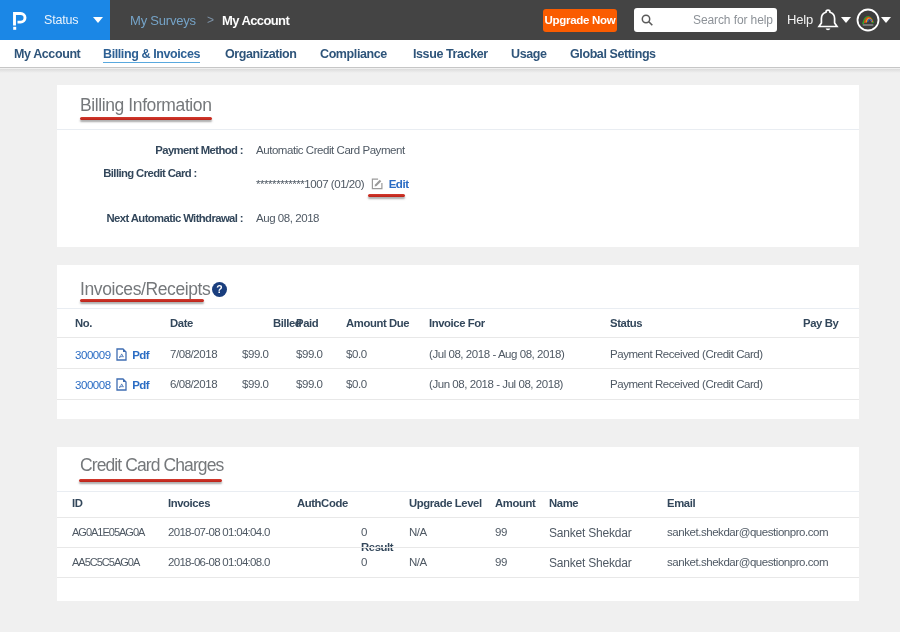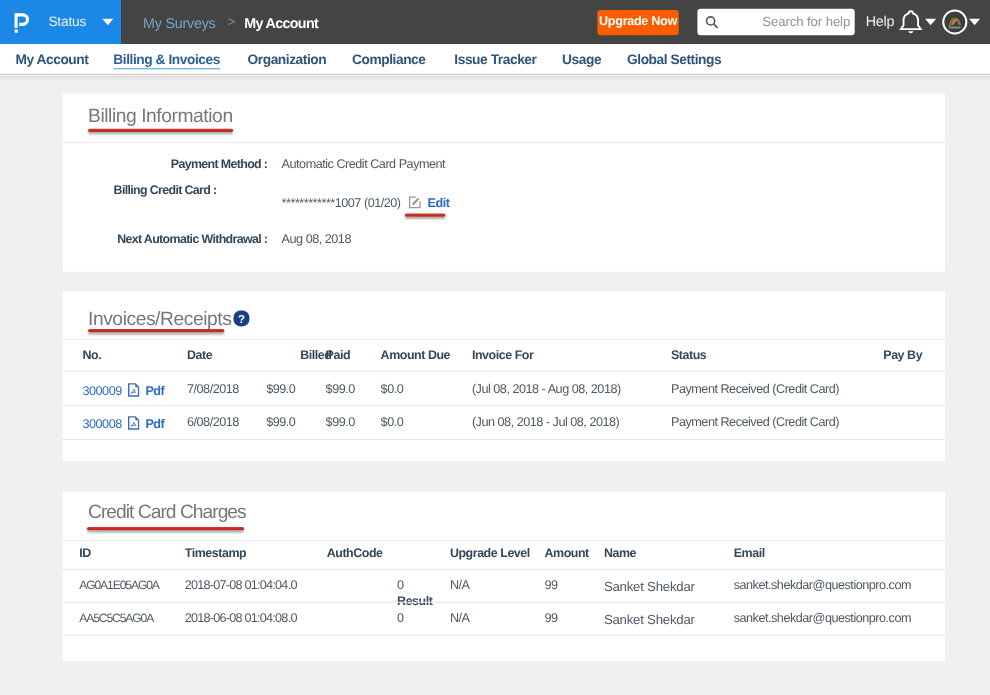--- a/index.html
+++ b/index.html
@@ -158,21 +158,21 @@
   <div class="td" style="top:113px; left:372px;">(Jun 08, 2018 - Jul 08, 2018)</div>
   <div class="td" style="top:113px; left:553px;">Payment Received (Credit Card)</div>
   <div class="rowline" style="top:134px"></div>
 </div>
 
 <div class="card" style="top:447px; height:154px;">
   <div class="h2" style="top:8px; letter-spacing:-0.9px;">Credit Card Charges</div>
   <div class="redbar" style="top:32px; width:143px; left:22px;"></div>
   <div class="hr" style="top:44px"></div>
   <div class="th" style="top:50px; left:15px;">ID</div>
-  <div class="th" style="top:50px; left:111px;">Timestamp</div>
+  <div class="th" style="top:50px; left:111px;">Invoices</div>
   <div class="th" style="top:50px; left:240px;text-align:right;">AuthCode</div>
   <div class="th" style="top:50px; left:304px;margin-top:44px;">Result</div>
   <div class="th" style="top:50px; left:352px;">Upgrade Level</div>
   <div class="th" style="top:50px; left:438px;">Amount</div>
   <div class="th" style="top:50px; left:492px;">Name</div>
   <div class="th" style="top:50px; left:610px;">Email</div>
   <div class="rowline" style="top:70px"></div>
   <div class="td" style="top:79px; left:15px; font-size:11px; letter-spacing:-1px;">AG0A1E05AG0A</div>
   <div class="td" style="top:79px; left:111px; letter-spacing:-0.7px;">2018-07-08 01:04:04.0</div>
   <div class="td" style="top:79px; left:304px;">0</div>

